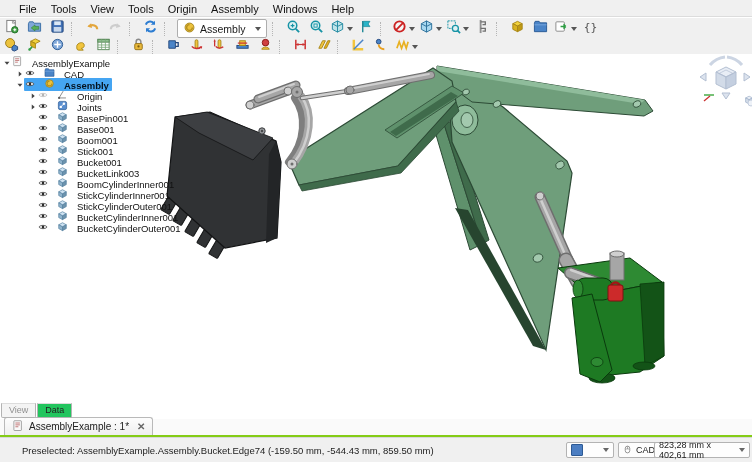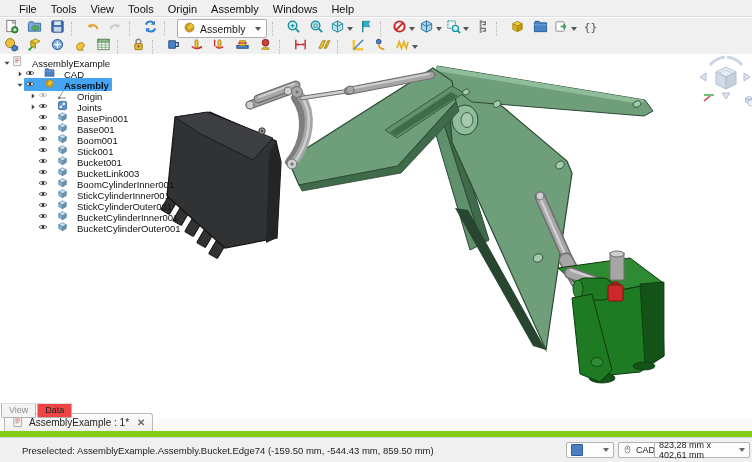--- a/index.html
+++ b/index.html
@@ -29,25 +29,25 @@
   .tree-row{display:flex;align-items:center;height:11px;font-size:9.5px;white-space:nowrap;}
   .tree-exp{width:9px;display:inline-flex;justify-content:center;flex:0 0 9px;}
   .row-content{display:flex;align-items:flex-end;gap:9px;padding:0 3px 0 1px;border-radius:1px;}
   .row-content.sel{background:#45a5f2;}
   .row-content.sel .tree-label{font-weight:bold;color:#04121f;}
   .tree-label{color:#111;}
   .eye-off{opacity:.35;}
   
   #panel-tabs{position:absolute;left:1px;top:403px;height:16px;display:flex;align-items:flex-start;gap:1px;z-index:6;}
   .ptab{font-size:9px;padding:1px 7px 2px;border:1px solid #b3b3b3;border-top:1px solid #dcdcdc;
-        background:#ef4444;border-radius:0 0 2px 2px;color:#222;}
+        background:#22c55e;border-radius:0 0 2px 2px;color:#222;}
   .ptab.active{color:#909090;background:#f4f4f4;}
   
   #doc-tabbar{position:absolute;left:0;top:419px;width:752px;height:18px;background:#fafafa;
-              border-bottom:6px solid #84cc16;display:flex;align-items:flex-end;padding-left:4px;box-sizing:border-box;text-align:center;}
+              border-bottom:2px solid #84cc16;display:flex;align-items:flex-end;padding-left:4px;box-sizing:border-box;text-align:center;}
   .doc-tab{display:flex;align-items:center;gap:5px;height:17px;padding:0 7px;font-size:10px;color:#222;
            background:linear-gradient(#fdfdfd,#efefef);border:1px solid #b9b9b9;border-bottom:none;
            border-radius:3px 3px 0 0;}
   .tab-close{color:#666;font-size:10px;font-weight:bold;margin-left:3px;}
   
   #statusbar{position:absolute;left:0;top:437px;width:752px;height:25px;background:#f0f0f0;
              border-top:1px solid #d8d8d8;box-sizing:border-box;}
   #status-text{position:absolute;left:22px;top:0;height:25px;display:flex;align-items:center;
                font-size:9.5px;color:#222;}
   .status-combo{position:absolute;top:4px;height:16px;background:#fdfdfd;border:1px solid #b3b3b3;border-radius:2px;

